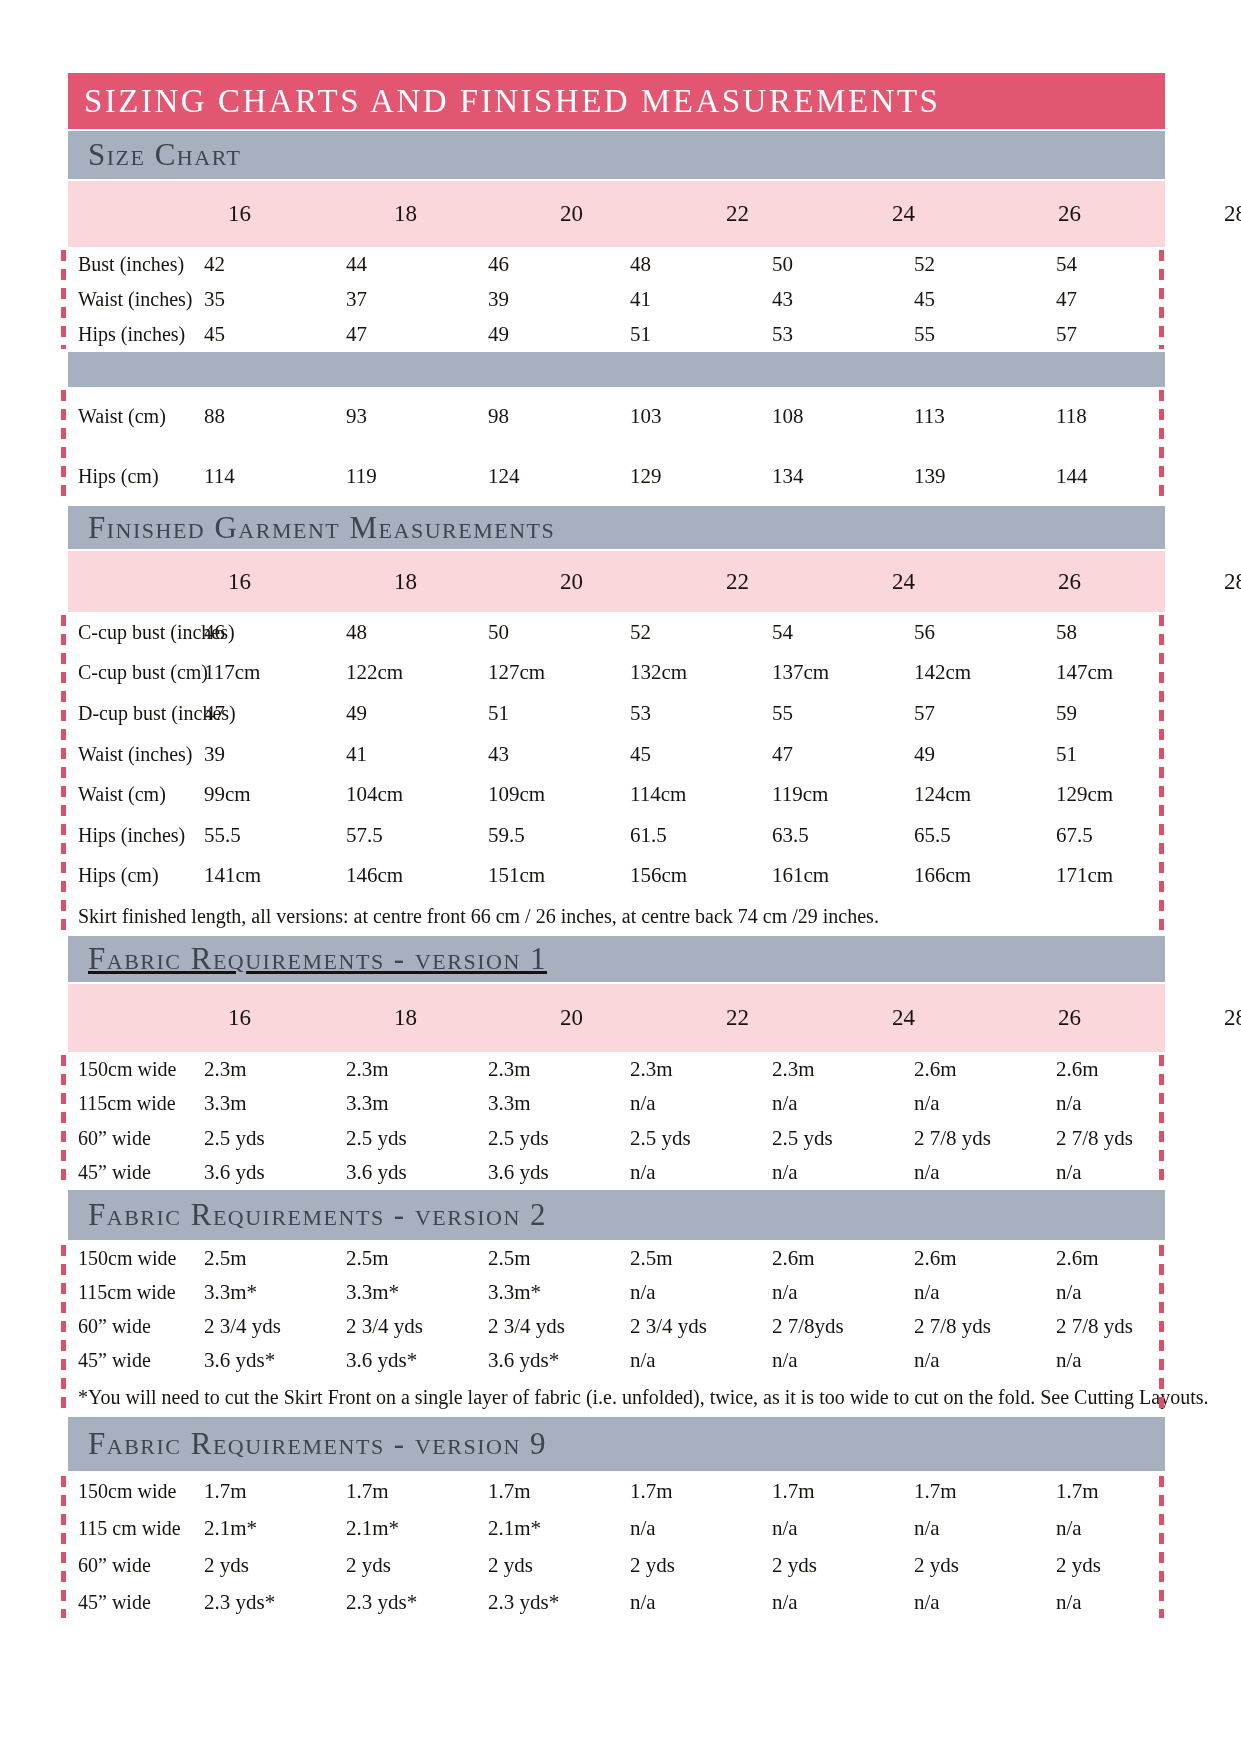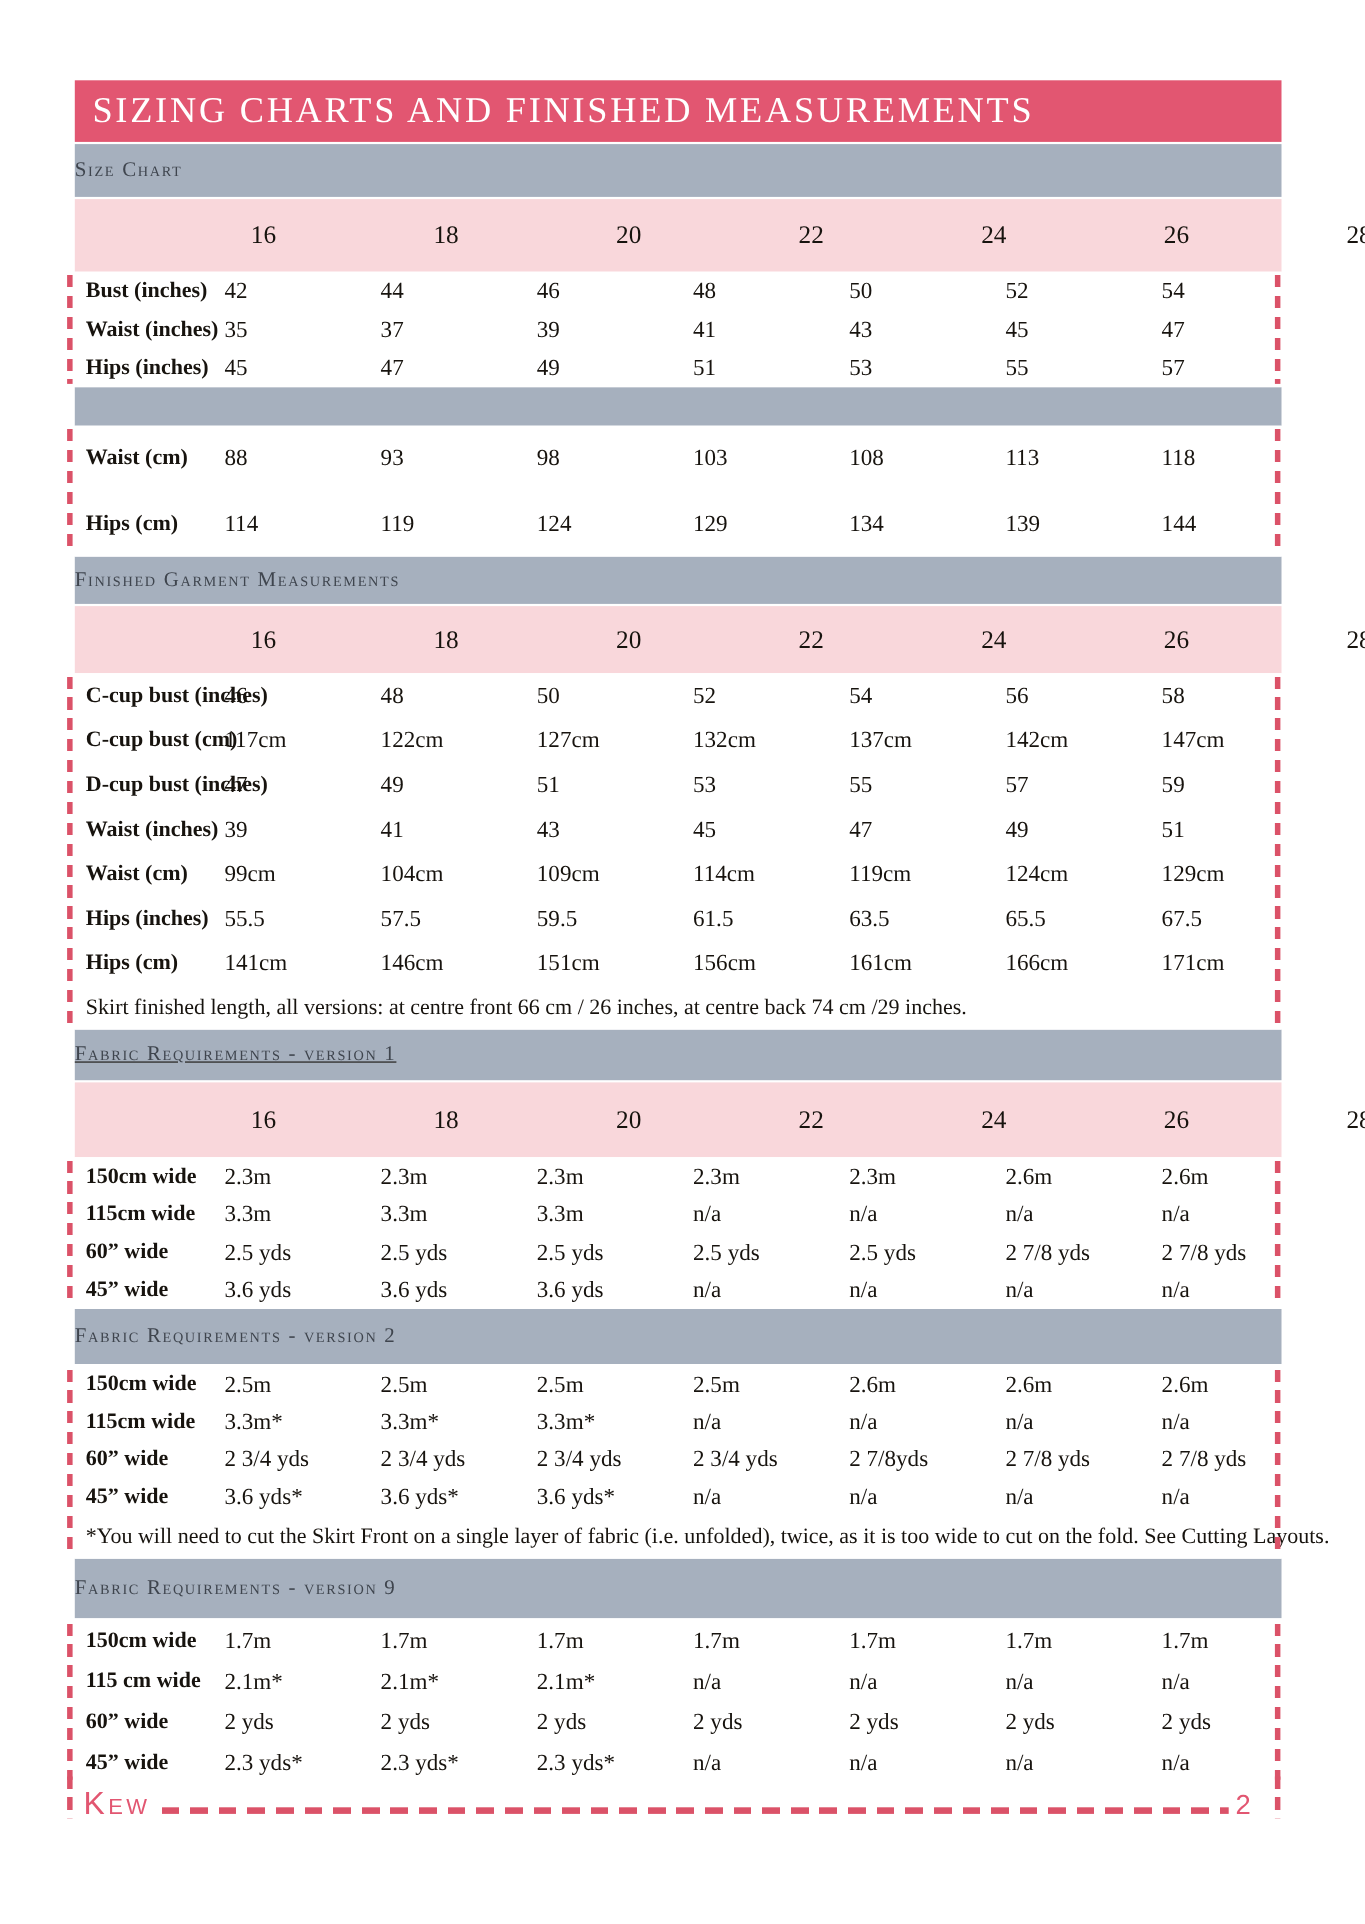--- a/index.html
+++ b/index.html
@@ -14,36 +14,36 @@
   html,body{background:#fff;}
   body{font-family:"Liberation Serif","DejaVu Serif",serif;color:var(--body);}
   .page{position:relative;width:1241px;height:1749px;background:#ffffff;overflow:hidden;}
   .content{position:absolute;left:68px;top:73px;width:1097px;}
 
   
   .bar{width:100%;display:flex;align-items:center;}
   .bar.title{height:56px;background:var(--pink);margin-bottom:2px;}
   .bar.title .t{color:#fff;font-size:33px;letter-spacing:2.5px;padding-left:16px;}
   .bar.section{background:var(--gray);margin-bottom:2px;}
-  .bar.section .t{color:var(--headtext);font-variant:small-caps;font-size:19px;letter-spacing:1.5px;}
+  .bar.section .t{color:var(--headtext);font-variant:small-caps;font-size:31px;letter-spacing:1.5px;padding-left:20px;}
   .bar.divider{height:35px;background:var(--gray);}
 
   
   .sizes-row{background:var(--rowpink);display:grid;grid-template-columns:128px repeat(6,142px) auto;align-items:center;gap:24px;}
   .sizes-row .szc{font-size:23px;padding-left:8px;}
 
   
   .wblock{position:relative;background:#fff;display:flex;flex-direction:column;}
   .wblock::before,.wblock::after{content:"";position:absolute;top:3px;bottom:3px;width:5px;
      background:repeating-linear-gradient(to bottom,var(--dash) 0 11px,transparent 11px 19px);}
   .wblock::before{left:-7px;}
   .wblock::after{right:1px;}
 
   .trow{flex:1;display:grid;grid-template-columns:128px repeat(6,142px) auto;align-items:center;}
-  .tlabel{font-size:20px;padding-left:10px;white-space:nowrap;font-weight:bold;}
+  .tlabel{font-size:20px;padding-left:10px;white-space:nowrap;}
   .tval{font-size:21px;padding-left:8px;white-space:nowrap;}
 
   .note{font-size:20px;padding-left:10px;white-space:nowrap;display:flex;align-items:center;}
   .note.h40{height:40px;}
 
   
   .h75{height:75px;} .h48{height:48px;} .h66{height:66px;} .h105{height:105px;}
   .h119{height:119px;} .h43{height:43px;align-items:center;} .h61{height:61px;} .h324{height:324px;}
   .h46{height:46px;text-decoration:underline;} .h68{height:68px;} .h138{height:138px;} .h50{height:50px;}
   .h175{height:175px;} .h54{height:54px;} .h148{height:148px;}
@@ -384,20 +384,15 @@
           <div class="tval">2.3 yds*</div>
           <div class="tval">2.3 yds*</div>
           <div class="tval">2.3 yds*</div>
           <div class="tval">n/a</div>
           <div class="tval">n/a</div>
           <div class="tval">n/a</div>
           <div class="tval">n/a</div>
         </div>
       </div>
 
-    <div class="footer">
-      <span class="brand">Kew</span>
-      <span class="dashline"></span>
-      <span class="pagenum">2</span>
-    </div>
 
   </div>
 </div>
 
 </body></html>

